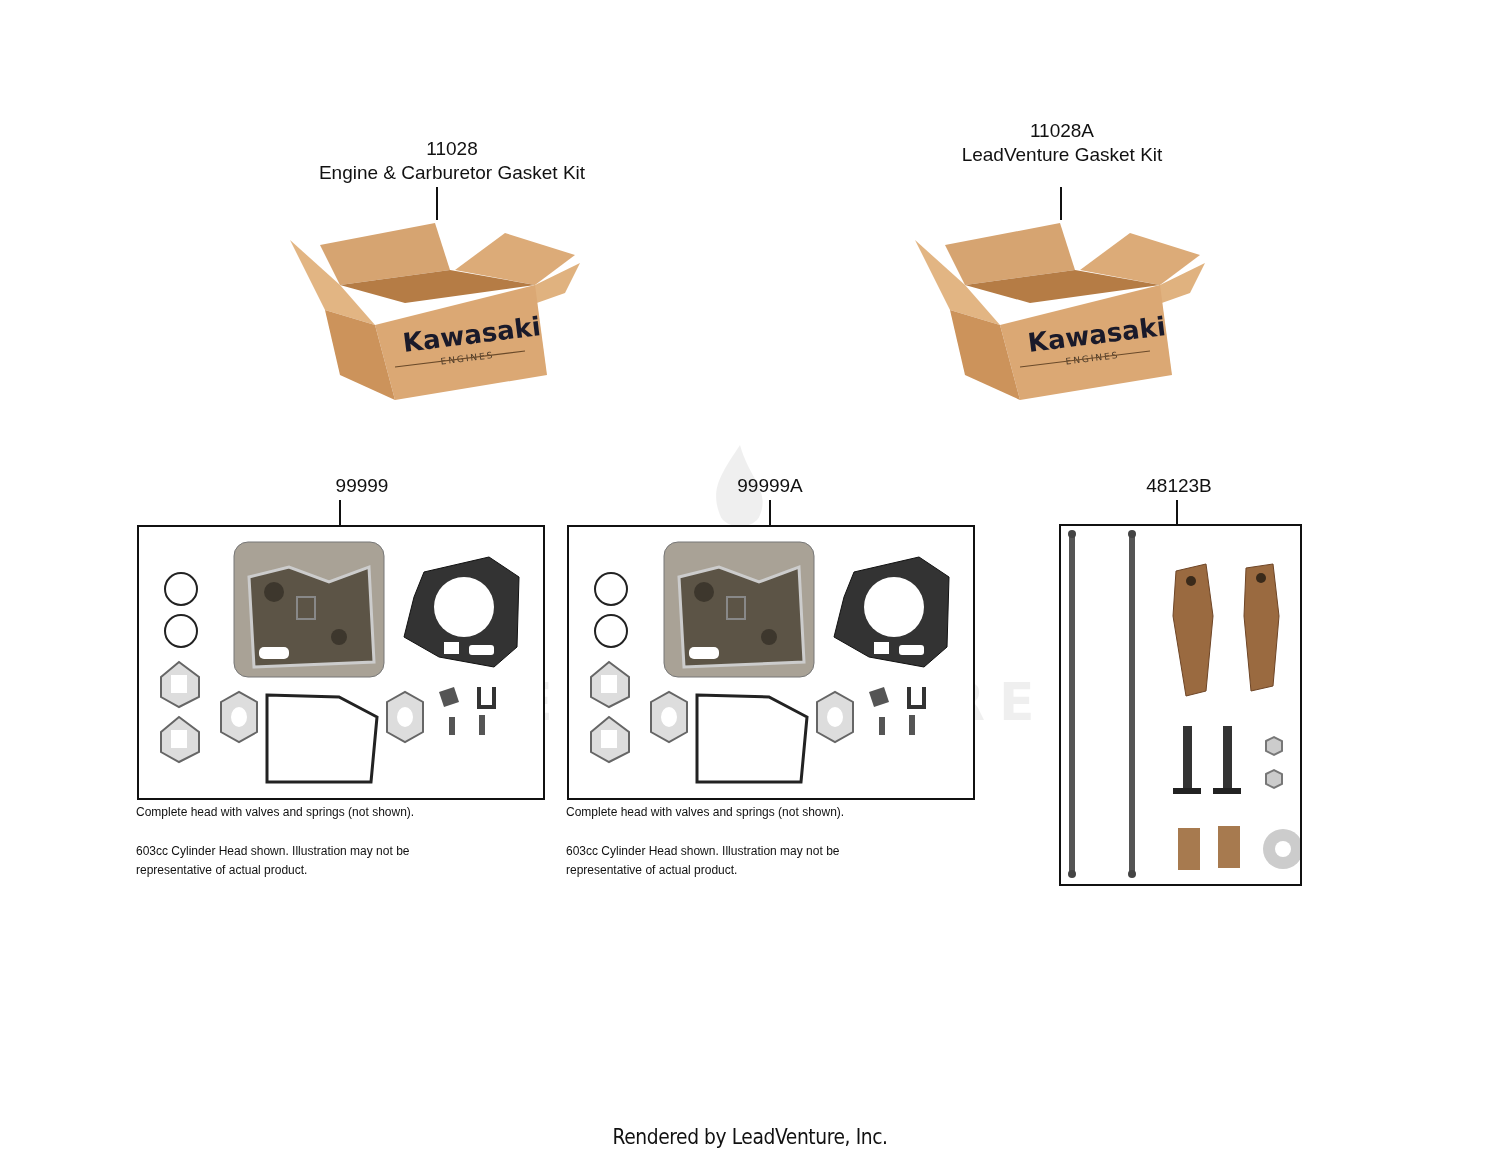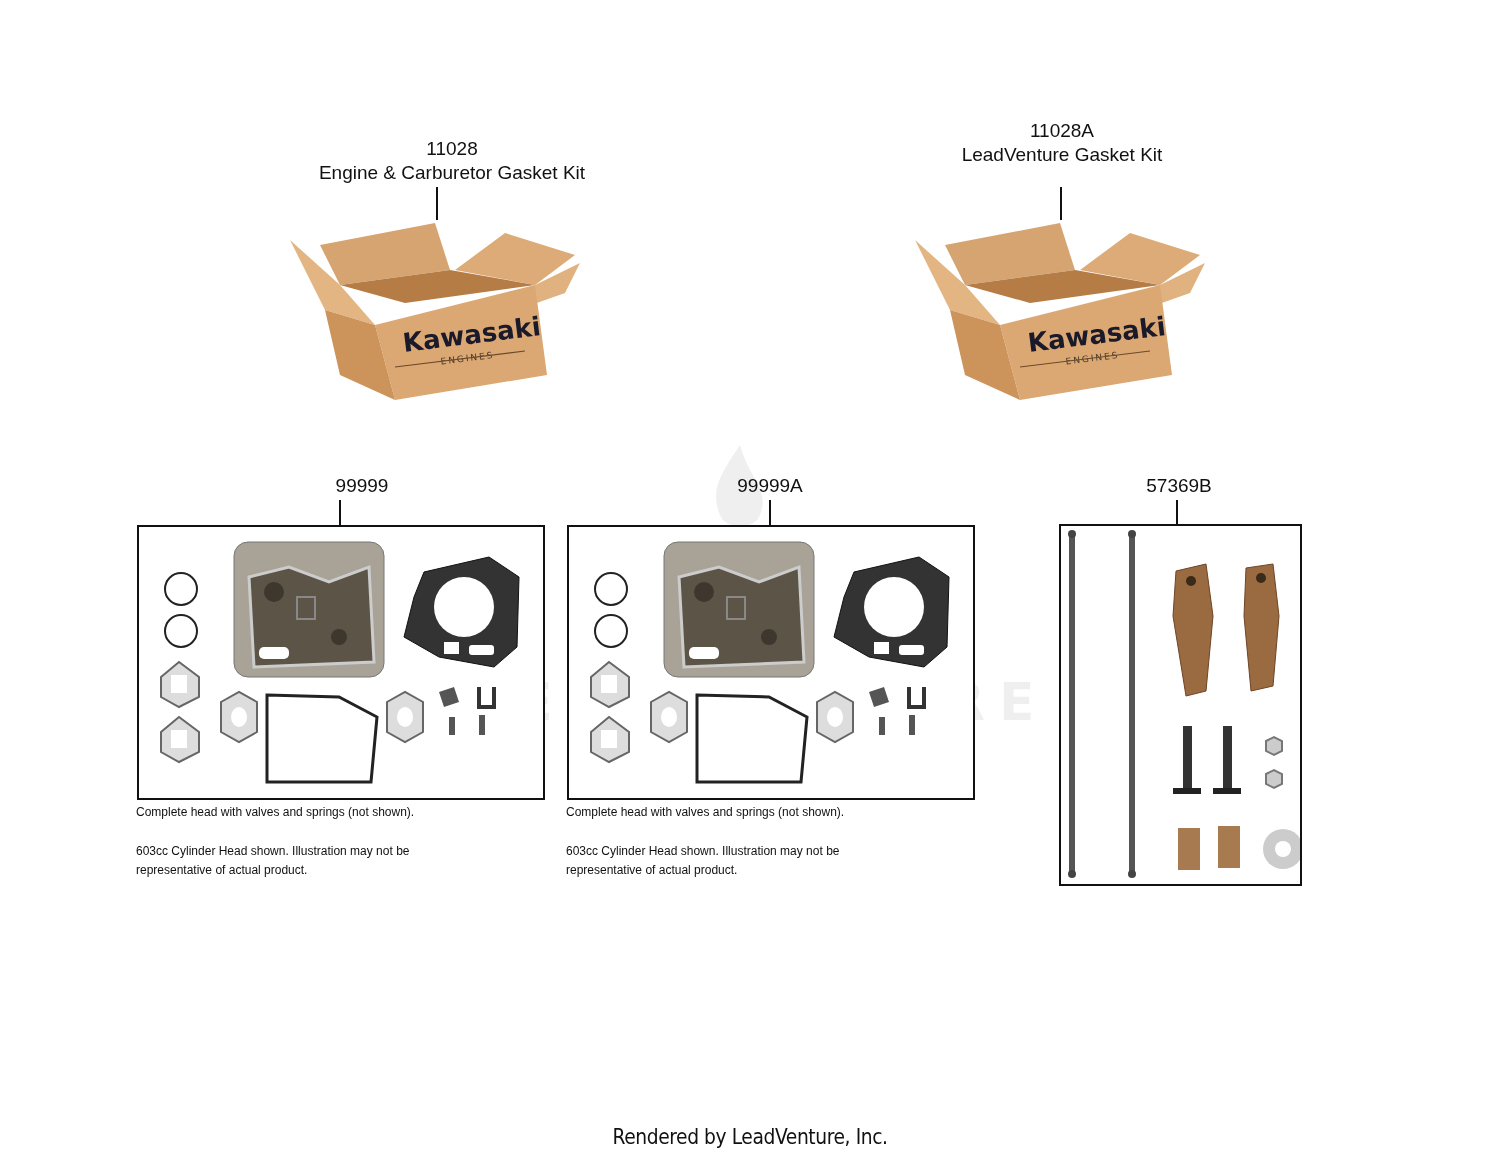--- a/index.html
+++ b/index.html
@@ -133,21 +133,21 @@
     <path d="M300 165 L315 160 L320 175 L305 180 Z" fill="#555"></path>
     <path d="M340 160 L340 180 L355 180 L355 160" fill="none" stroke="#333" stroke-width="4"></path>
     <rect x="310" y="190" width="6" height="18" fill="#555"></rect>
     <rect x="340" y="188" width="6" height="20" fill="#555"></rect>
   </svg>
 </div>
 <div class="note" style="left:566px;top:803px;">Complete head with valves and springs (not shown).</div>
 <div class="note" style="left:566px;top:842px;">603cc Cylinder Head shown. Illustration may not be</div>
 <div class="note" style="left:566px;top:861px;">representative of actual product.</div>
 
-<div class="callout" style="left:1179px;top:474px;">57369B</div>
+<div class="callout" style="left:1179px;top:474px;">48123B</div>
 <div class="leader" style="left:1176px;top:500px;height:26px;"></div>
 <div class="frame" style="left:1059px;top:524px;width:243px;height:362px;">
   <svg width="239" height="358" viewBox="0 0 239 358">
 
     <rect x="8" y="6" width="6" height="344" rx="3" fill="#555"></rect>
     <circle cx="11" cy="8" r="4" fill="#444"></circle>
       <circle cx="11" cy="348" r="4" fill="#444"></circle>
     <rect x="68" y="6" width="6" height="344" rx="3" fill="#555"></rect>
     <circle cx="71" cy="8" r="4" fill="#444"></circle>
       <circle cx="71" cy="348" r="4" fill="#444"></circle>

